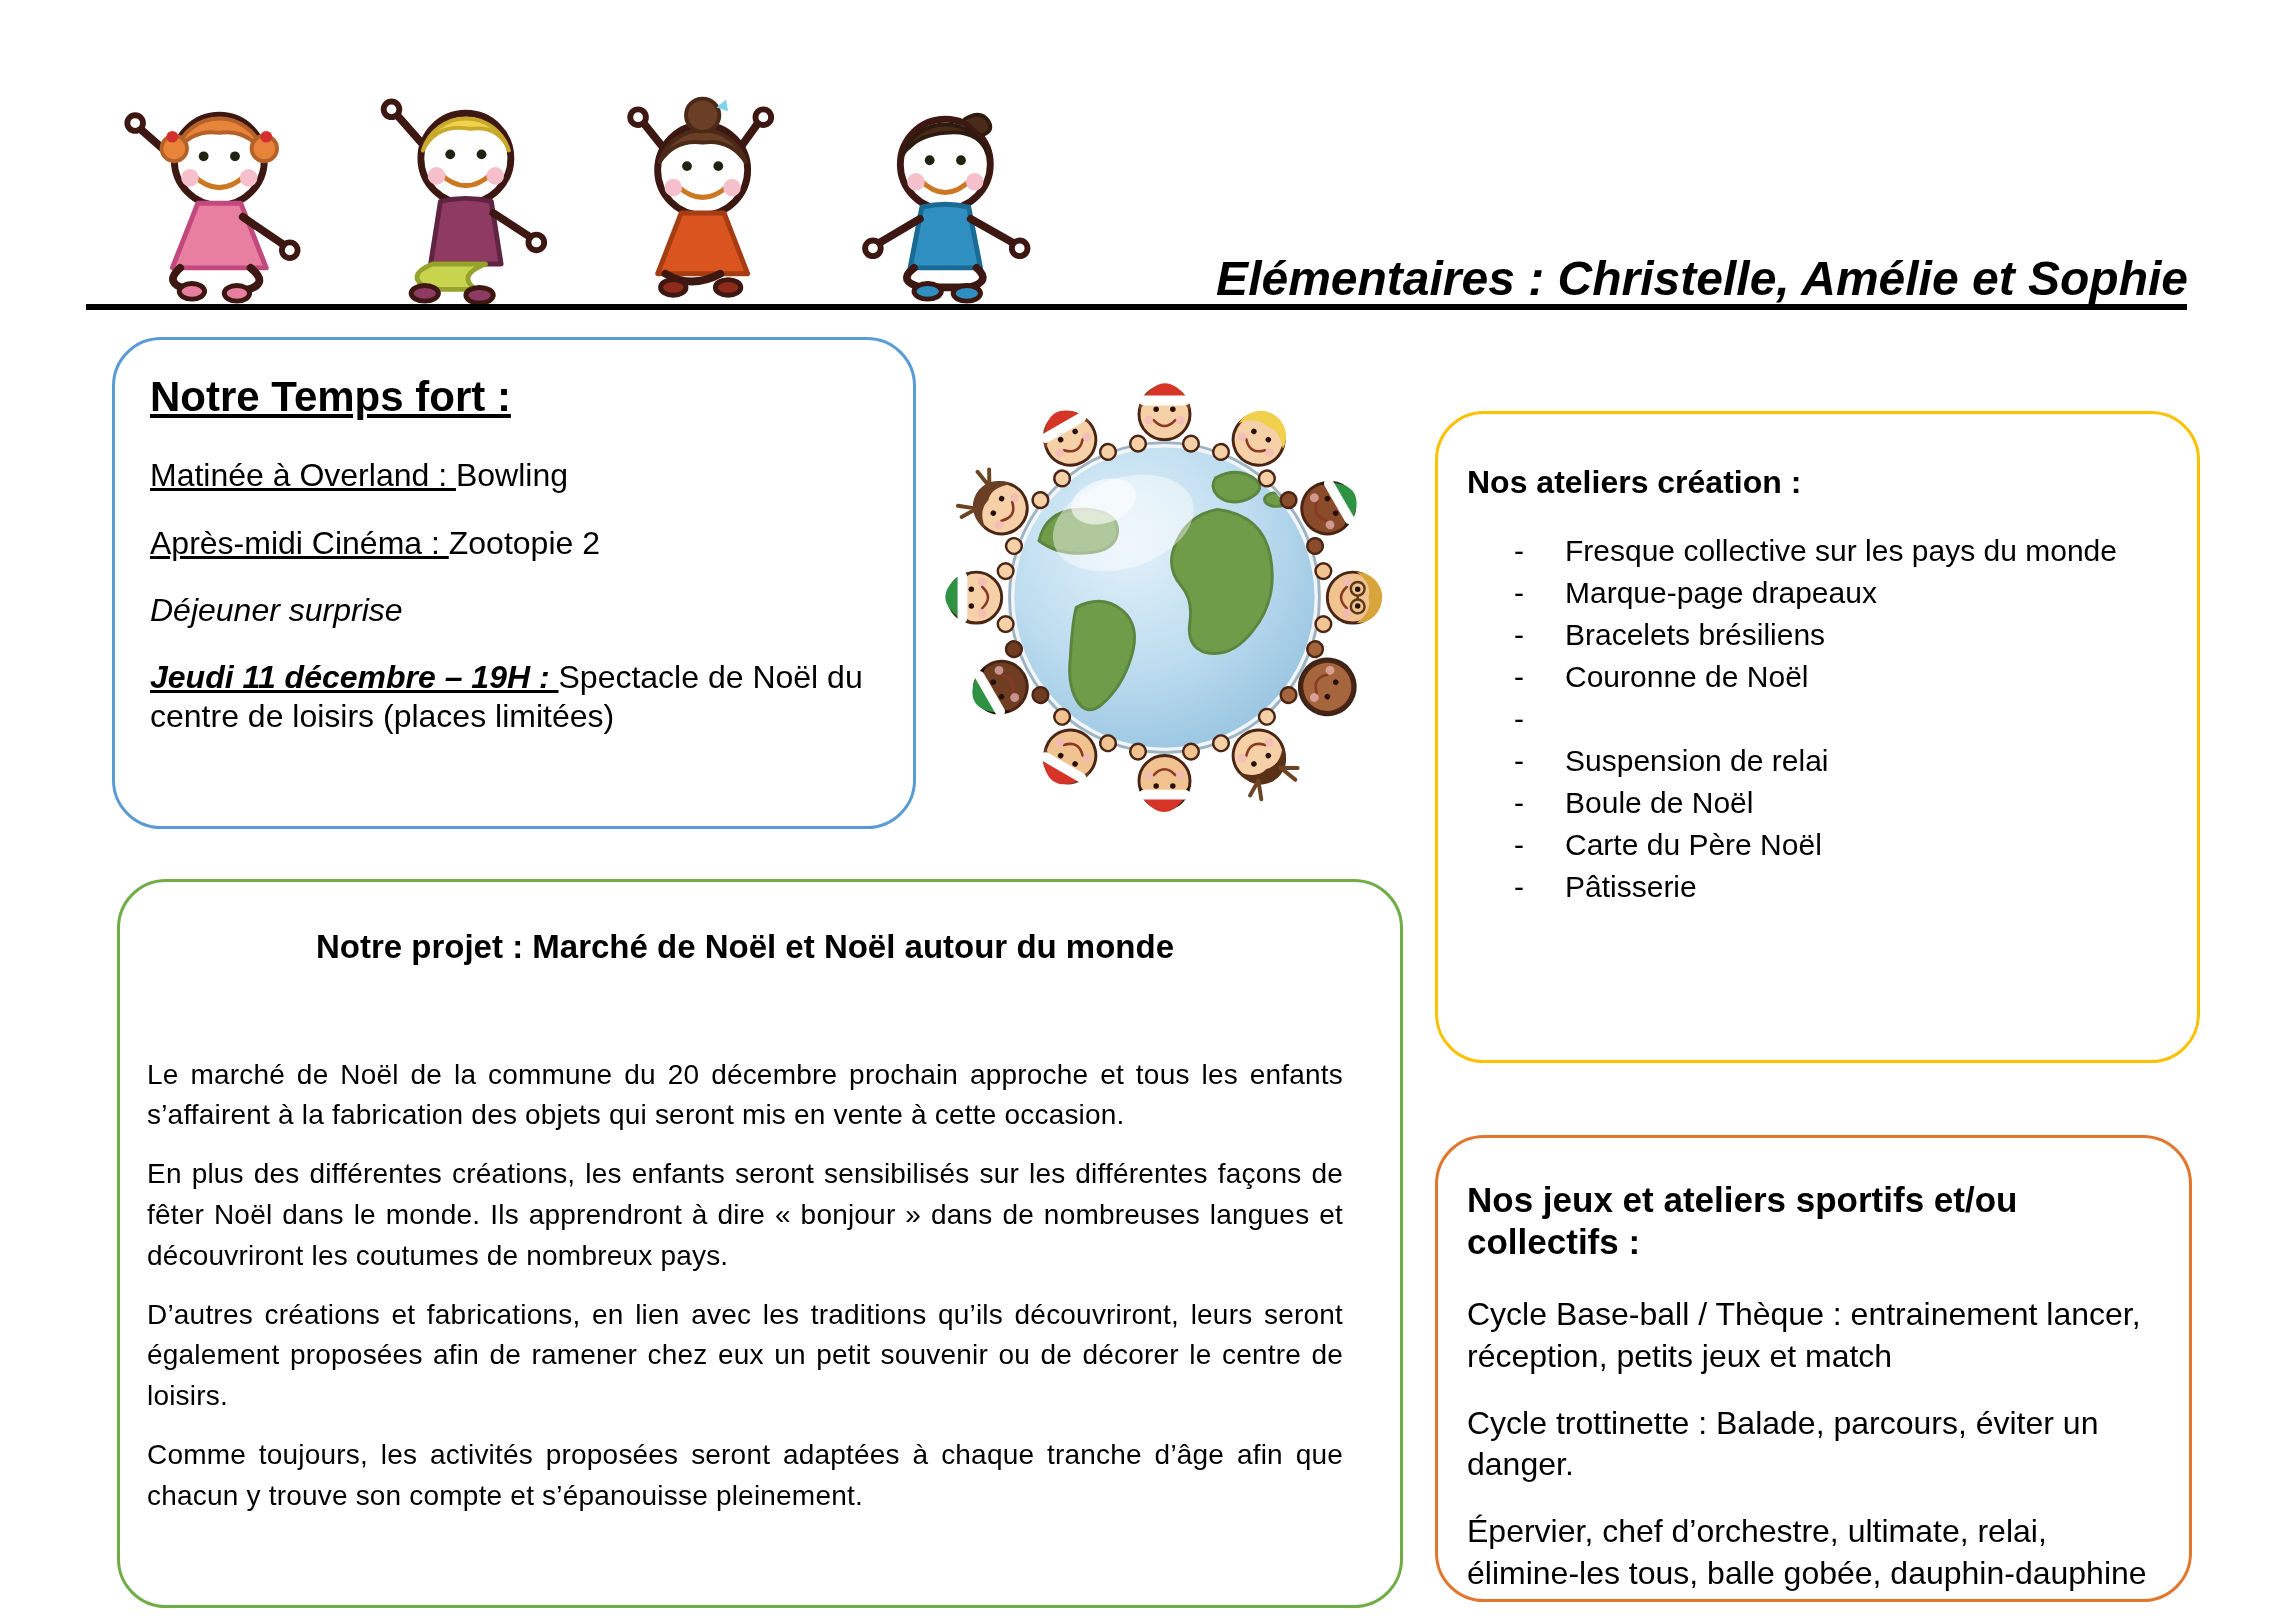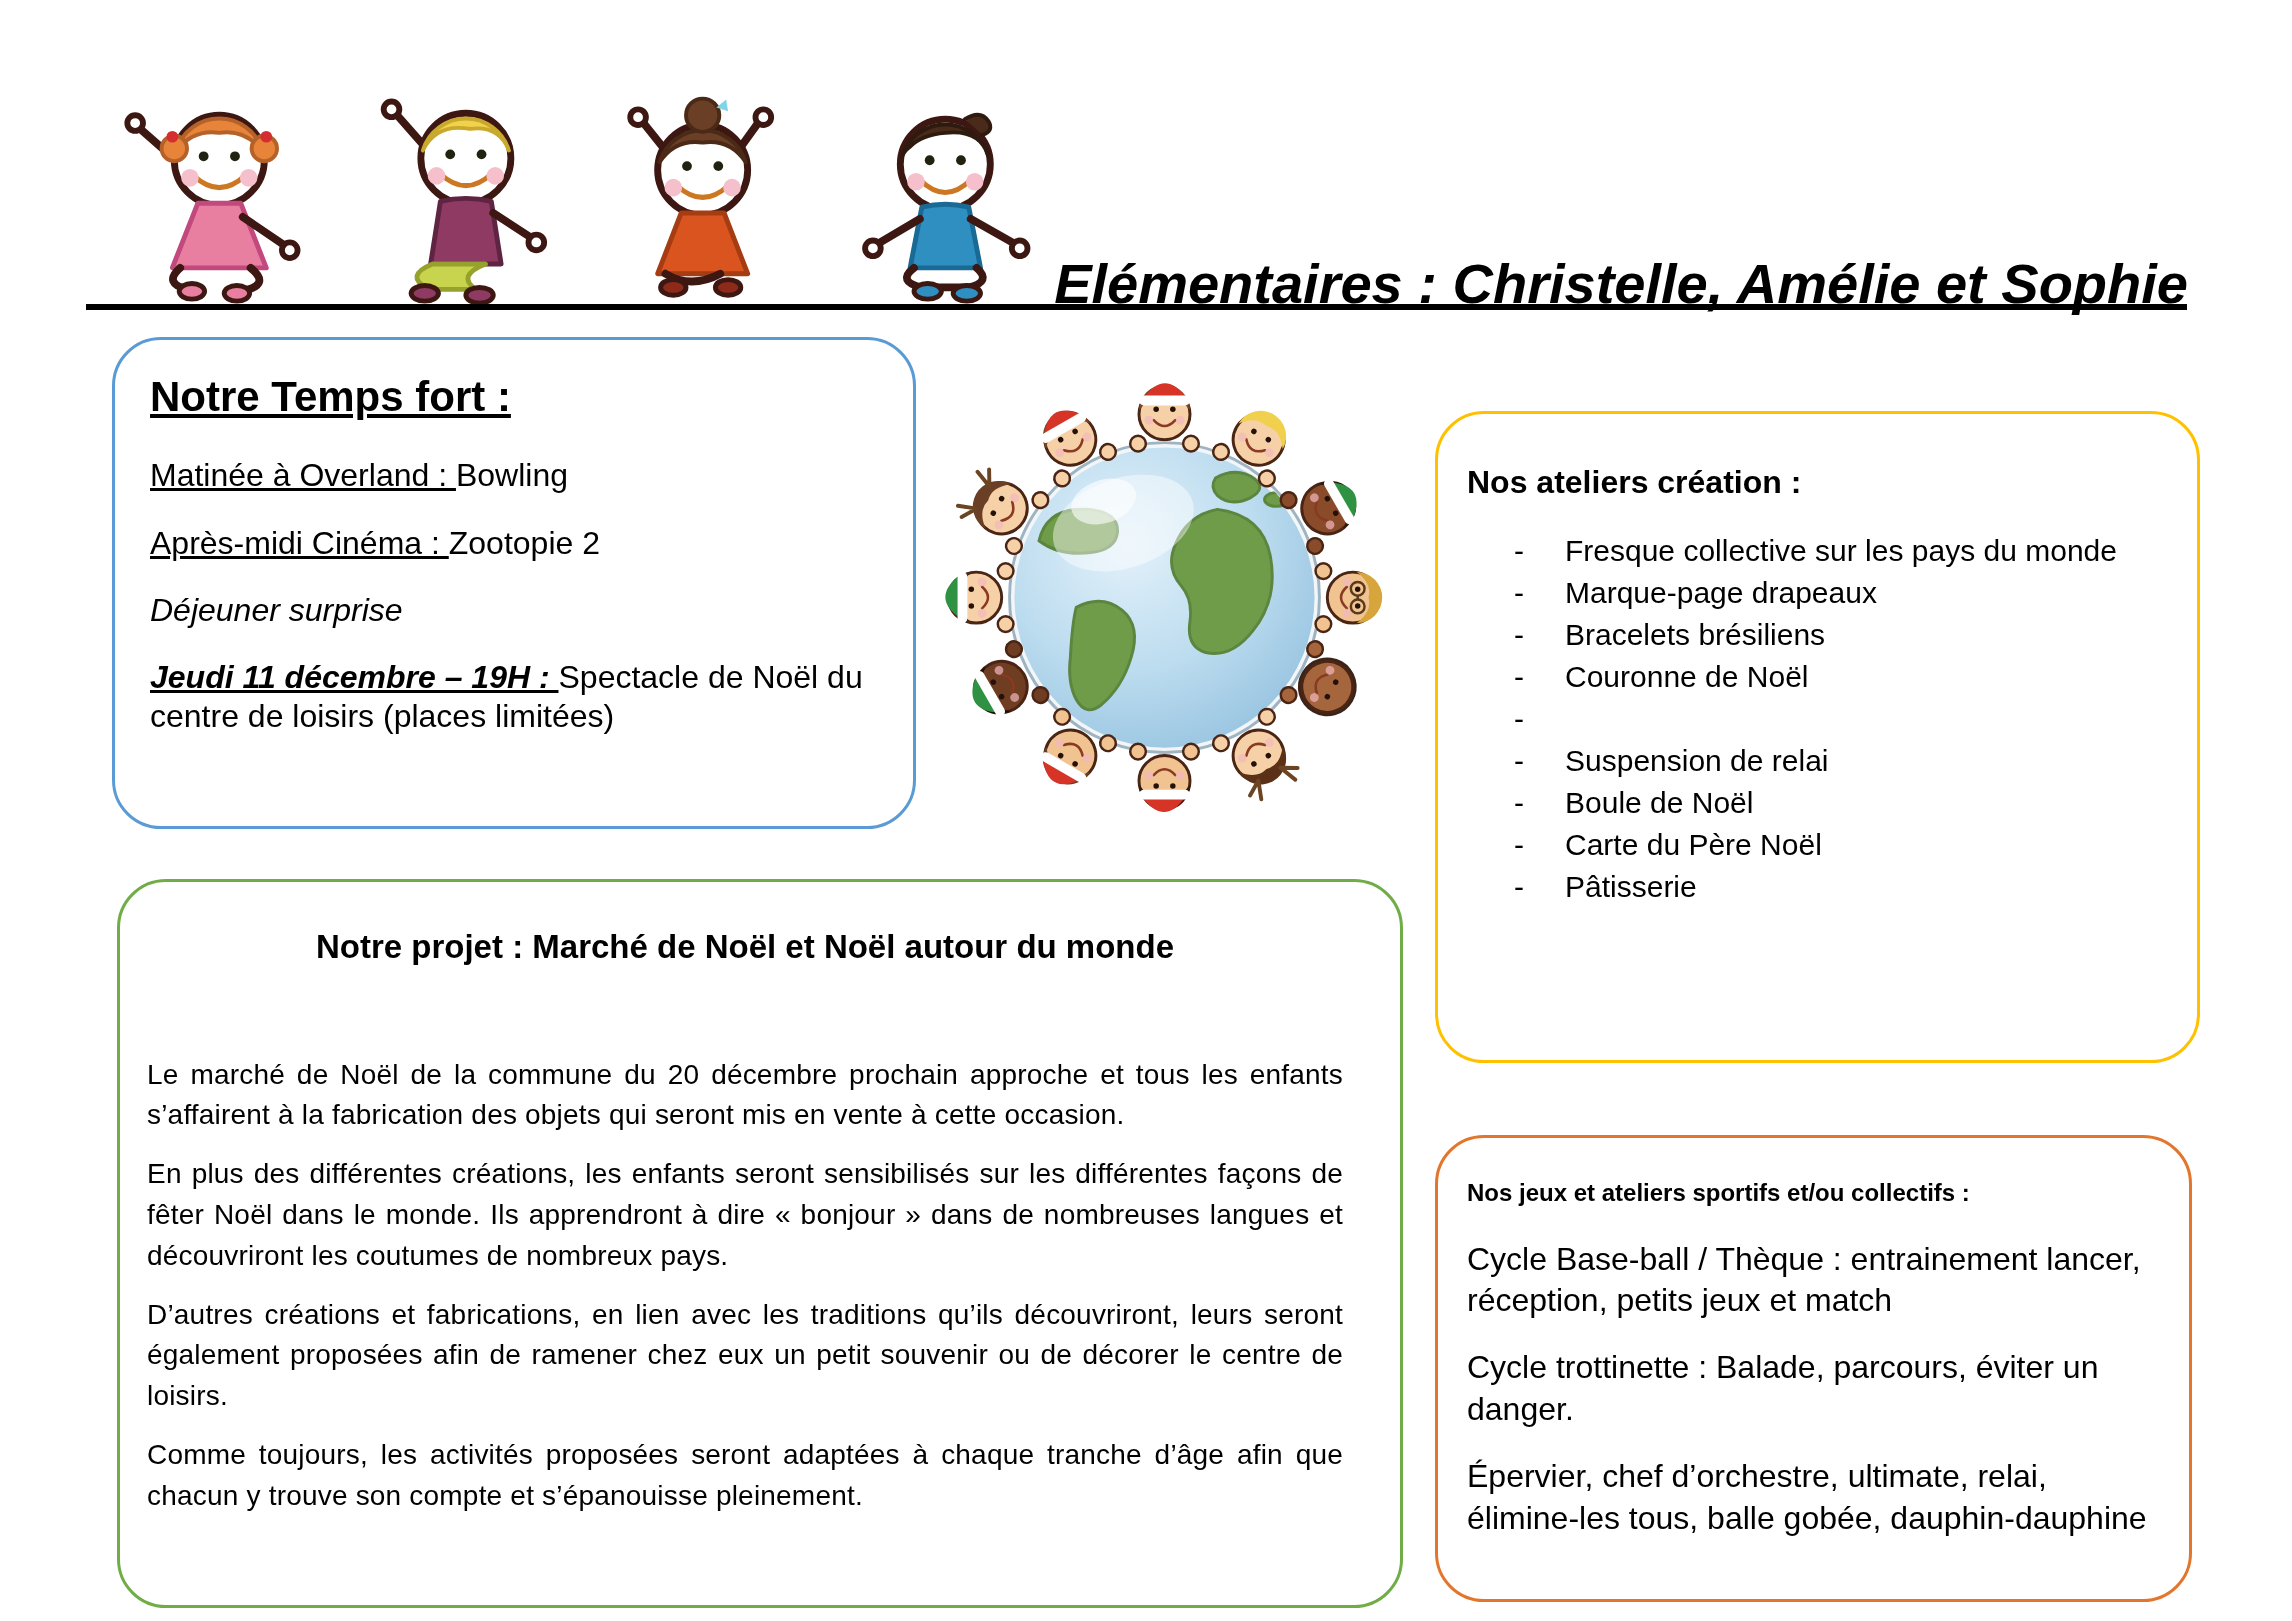--- a/index.html
+++ b/index.html
@@ -5,21 +5,21 @@
   html,body{margin:0;padding:0;background:#fff;}
   #page{
     position:relative;width:2293px;height:1621px;background:#ffffff;
     font-family:"Liberation Sans",sans-serif;color:#000;overflow:hidden;
   }
   
   #kids-art{position:absolute;left:93px;top:80px;width:961px;height:227px;}
   #rule{position:absolute;left:86px;top:304px;width:2101px;height:5.9px;background:#000;}
   #doc-title{
     position:absolute;right:105px;top:251px;
-    font-size:56px;font-weight:bold;font-style:italic;white-space:nowrap;
+    font-size:48px;font-weight:bold;font-style:italic;white-space:nowrap;
   }
   
   .box{position:absolute;border:3.9px solid;border-radius:49px;background:#fff;box-sizing:border-box;}
   
   #temps-fort-box{left:112px;top:337px;width:804px;height:492px;border-color:#5B9BD5;padding:33px 25.5px 0 35px;}
   .tf-heading{font-size:42px;font-weight:bold;text-decoration:underline;margin:0 0 35px 0;line-height:1.15;}
   .tf-line{font-size:32px;margin:0 0 29px 0;line-height:1.2;}
   .biu{font-weight:bold;font-style:italic;text-decoration:underline;}
   .u{text-decoration:underline;}
   .i{font-style:italic;}
@@ -28,21 +28,21 @@
   .at-heading{font-size:32px;font-weight:bold;margin:0 0 29px 0;line-height:1.2;}
   .at-item{display:flex;font-size:30px;line-height:42px;}
   .at-dash{flex:none;width:51px;margin-left:47px;text-align:left;}
   .at-text{flex:1;}
   
   #projet-box{left:117px;top:879px;width:1286px;height:729px;border-color:#70AD47;padding:45px 57px 0 27px;}
   .pj-heading{font-size:33px;font-weight:bold;text-align:center;margin:0 0 88px 0;line-height:1.2;}
   .pj-p{font-size:28px;line-height:1.45;text-align:justify;margin:0 0 18.6px 0;letter-spacing:0.2px;}
   
   #jeux-box{left:1435px;top:1135px;width:757px;height:467px;border-color:#E2762D;padding:41px 39px 0 29px;}
-  .jx-heading{font-size:24px;font-weight:bold;margin:0 0 31px 0;line-height:1.2;}
+  .jx-heading{font-size:35px;font-weight:bold;margin:0 0 31px 0;line-height:1.2;}
   .jx-p{font-size:32px;line-height:1.3;margin:0 0 25.5px 0;}
 </style>
 </head>
 <body>
 
 <div id="page">
 
   <svg id="kids-art" viewBox="0 0 980 232" fill="none" stroke-linecap="round" stroke-linejoin="round">
 
     <g stroke="#3d1712">

